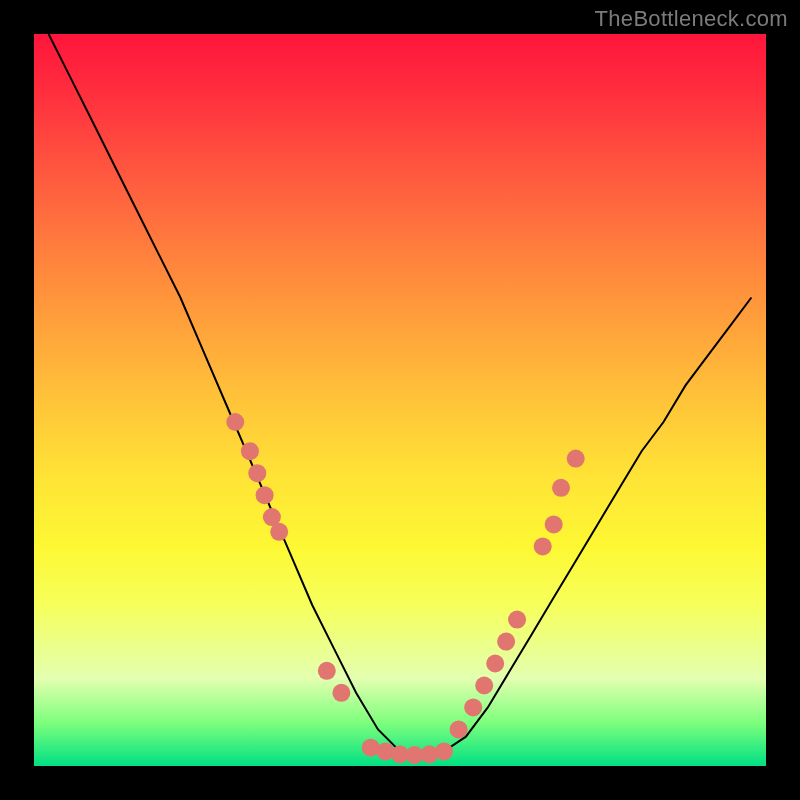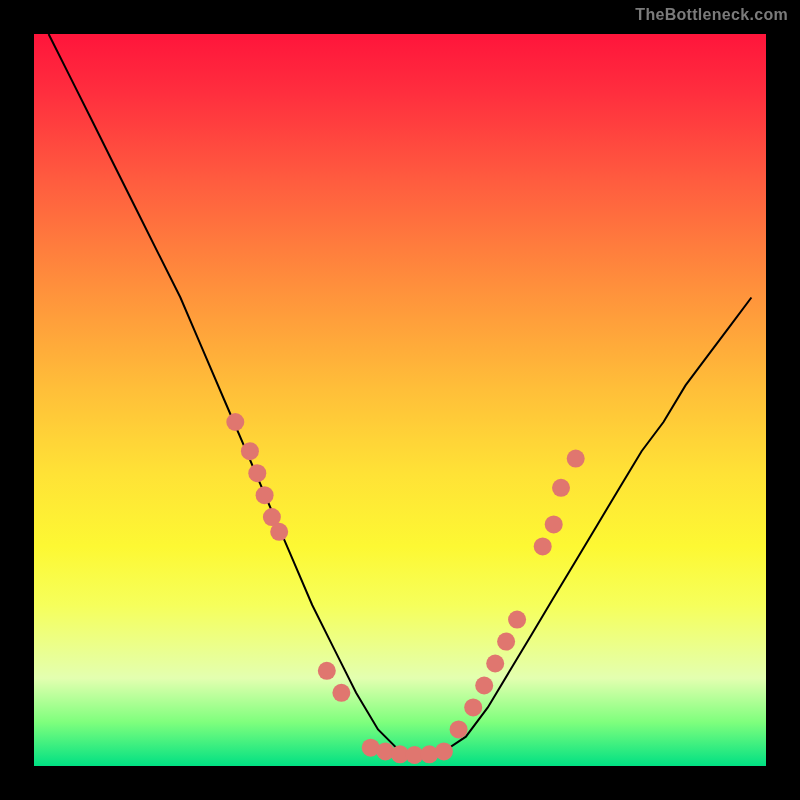--- a/index.html
+++ b/index.html
@@ -28,22 +28,22 @@
       #f6ff5b 78%,
       #e3ffb0 88%,
       #7fff7d 94%,
       #00e083 100%);
   }
   .watermark {
     position: absolute;
     top: 6px;
     right: 12px;
     color: #7b7b7b;
-    font-size: 16px;
-    font-weight: 700;
+    font-size: 22px;
+    font-weight: 400;
     letter-spacing: 0.3px;
     user-select: none;
   }
   svg.plot {
     position: absolute;
     left: 0;
     top: 0;
     width: 732px;
     height: 732px;
     overflow: visible;

